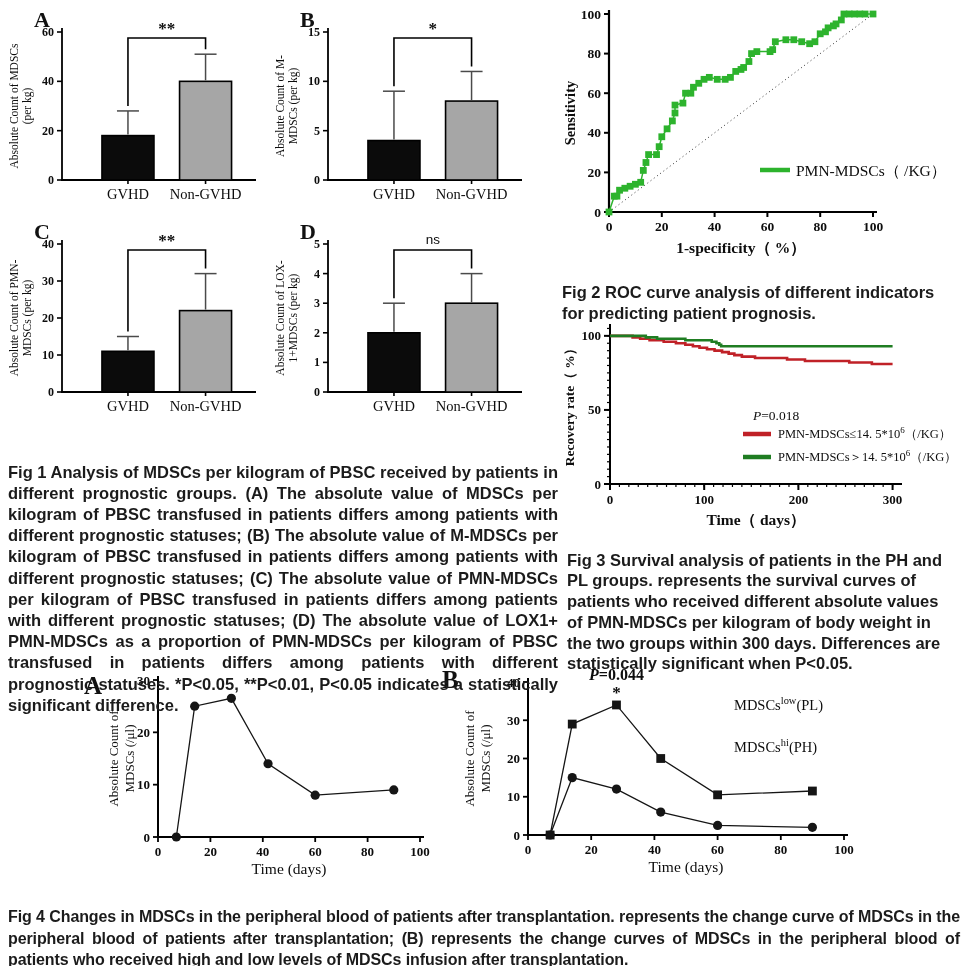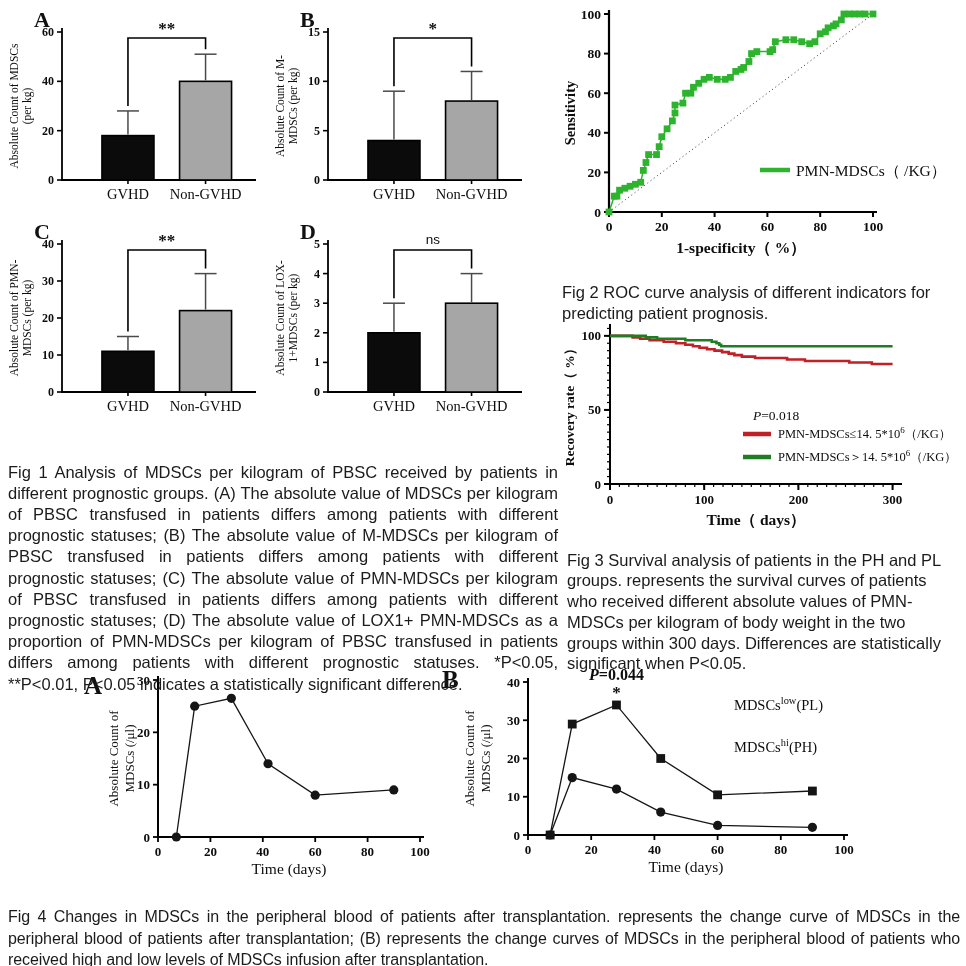--- a/index.html
+++ b/index.html
@@ -3,21 +3,21 @@
 <meta charset="utf-8">
 <style>
   html,body{margin:0;padding:0;background:#fff;}
   .canvas{position:relative;width:966px;height:966px;background:#fff;overflow:hidden;
           font-family:"Liberation Sans",sans-serif;color:#161616;}
   .chart{position:absolute;}
   .chart svg{display:block;}
   .pl{position:absolute;font-family:"Liberation Serif",serif;font-weight:bold;color:#111;}
   .pl1{font-size:22px;left:28px;top:5px;}
   .pl4{font-size:25px;}
-  .caption{position:absolute;color:#1b1b1b;}
+  .caption{position:absolute;color:#1b1b1b;font-weight:bold;}
   #cap1{left:8px;top:445px;width:550px;font-size:16.5px;line-height:21.2px;text-align:justify;}
   #cap2{left:562px;top:265px;width:398px;font-size:16.5px;line-height:21.5px;text-align:left;}
   #cap3{left:567px;top:533px;width:388px;font-size:16.5px;line-height:20.8px;text-align:left;}
   #cap4{left:8px;top:890px;width:952px;font-size:16px;line-height:21.5px;text-align:justify;letter-spacing:-0.1px;}
 </style>
 </head>
 <body>
 
 <div class="canvas">
 

